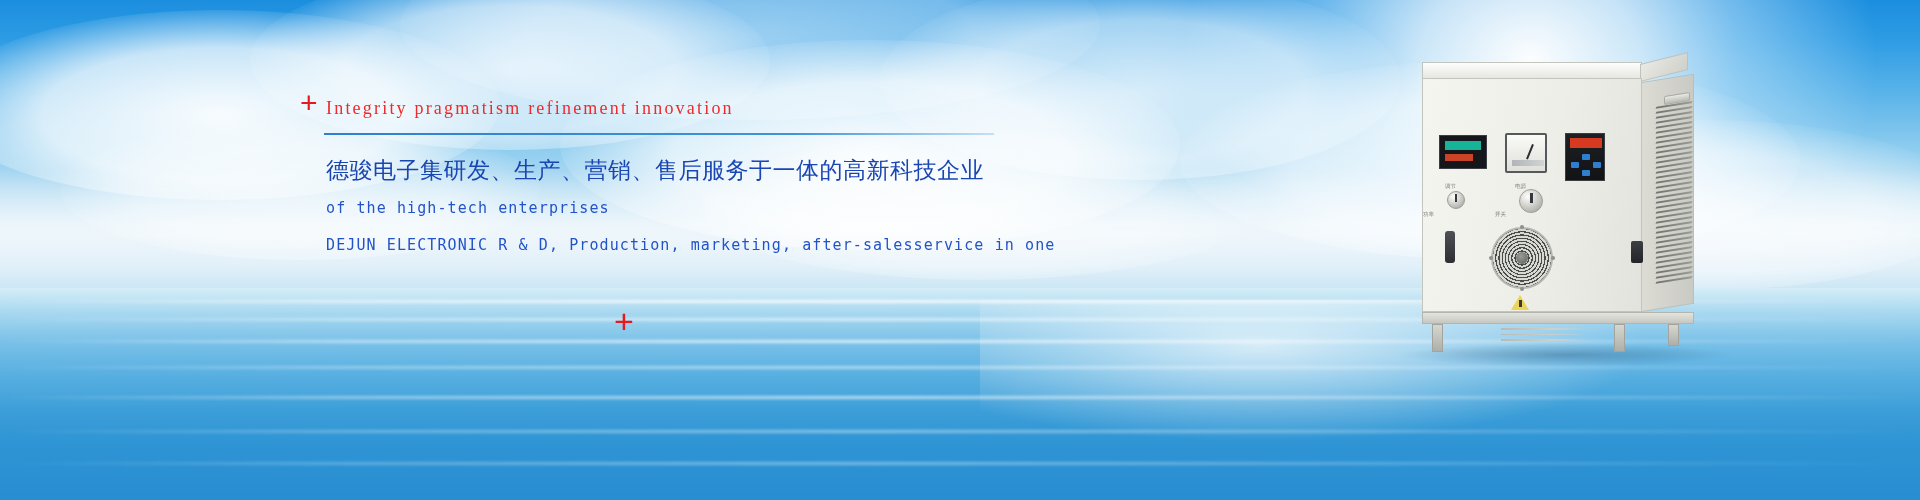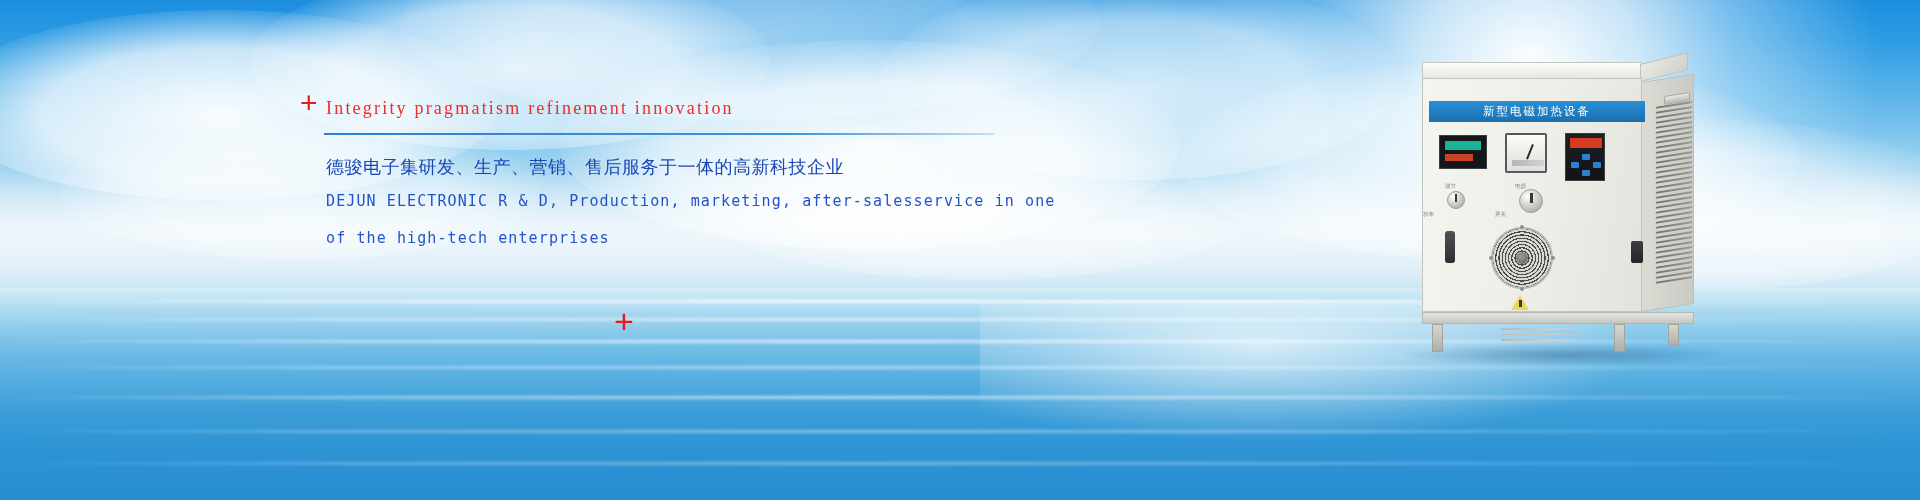--- a/index.html
+++ b/index.html
@@ -97,21 +97,21 @@
     font-family:Liberation Serif, serif;
     font-size:18px; color:#ef2a2a; letter-spacing:2.2px;
     margin-top:12px; margin-left:8px; white-space:nowrap;
   }
   .rule {
     width:670px; height:2px; margin-top:14px; margin-left:6px;
     background:linear-gradient(90deg, #2f7fd0 0%, #3f94d8 70%, rgba(63,148,216,.25) 100%);
   }
   .tagline-cn {
     font-family:"DejaVu Serif", serif;
-    font-size:18px; color:#1a46b4; letter-spacing:.5px;
+    font-size:23px; color:#1a46b4; letter-spacing:.5px;
     margin-top:20px; margin-left:8px; white-space:nowrap;
   }
   .tagline-en {
     font-family:"DejaVu Sans Mono", monospace;
     font-size:15px; color:#2253c9; letter-spacing:1.1px;
     line-height:1.9; margin-top:8px; margin-left:8px; white-space:nowrap;
   }
 
   
   .machine { position:absolute; left:1418px; top:62px; width:300px; height:290px; }
@@ -293,22 +293,22 @@
   <div class="wave w7"></div>
   <div class="glint"></div>
 
   <div class="plus plus-top">+</div>
   <div class="plus plus-bottom">+</div>
 
   <div class="copy">
     <div class="headline-en">Integrity  pragmatism  refinement  innovation</div>
     <div class="rule"></div>
     <div class="tagline-cn">德骏电子集研发、生产、营销、售后服务于一体的高新科技企业</div>
+    <div class="tagline-en">of the high-tech enterprises</div>
     <div class="tagline-en">DEJUN ELECTRONIC R &amp; D, Production, marketing, after-salesservice in one</div>
-    <div class="tagline-en">of the high-tech enterprises</div>
   </div>
 
   <div class="shadow"></div>
 
   <div class="machine">
     <div class="m-top"></div>
     <div class="m-top-side"></div>
 
     <div class="m-side">
       <div class="vents">
@@ -346,23 +346,20 @@
           <i></i>
           <i></i>
           <i></i>
           <i></i>
           <i></i>
       </div>
     </div>
     <div class="sidevent-top"></div>
 
     <div class="m-front">
-      <div class="m-banner">
-        <span>新型电磁加热设备</span>
-      </div>
 
       <div class="ctl-row">
         <div class="ctl-temp">
           <div class="d1"></div>
           <div class="d2"></div>
         </div>
         <div class="ctl-meter">
           <div class="needle"></div>
           <div class="scale"></div>
         </div>

